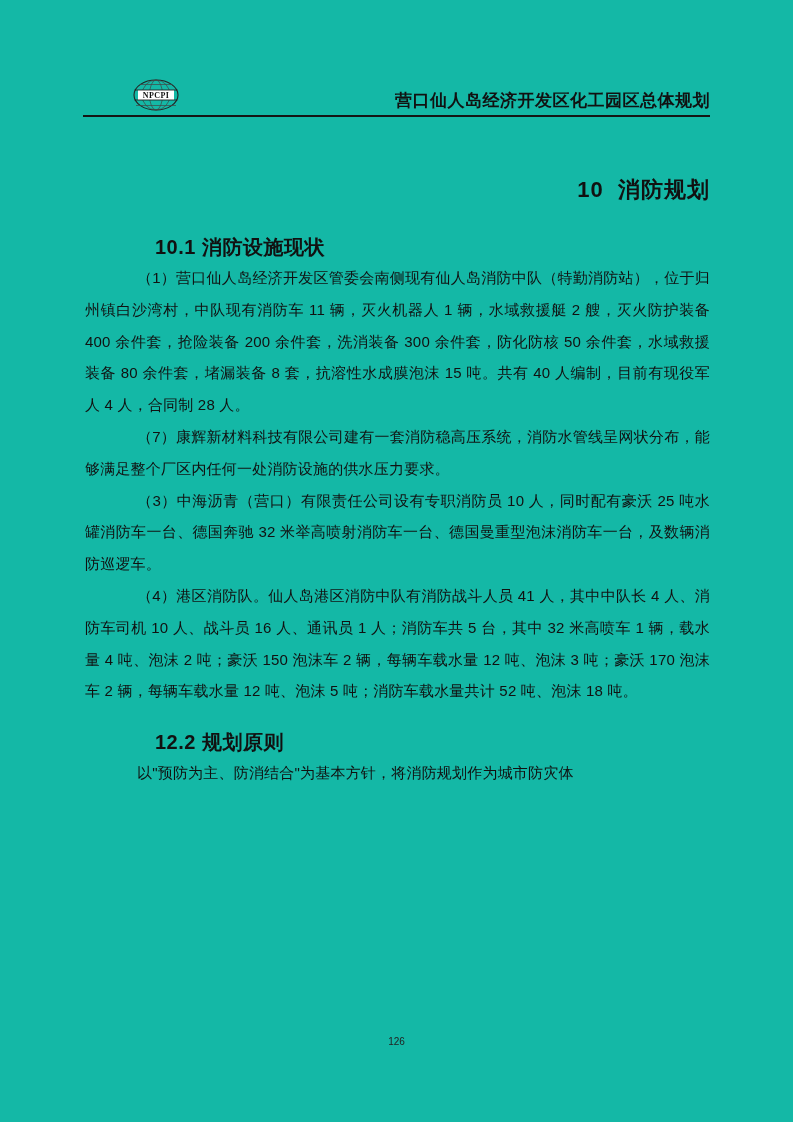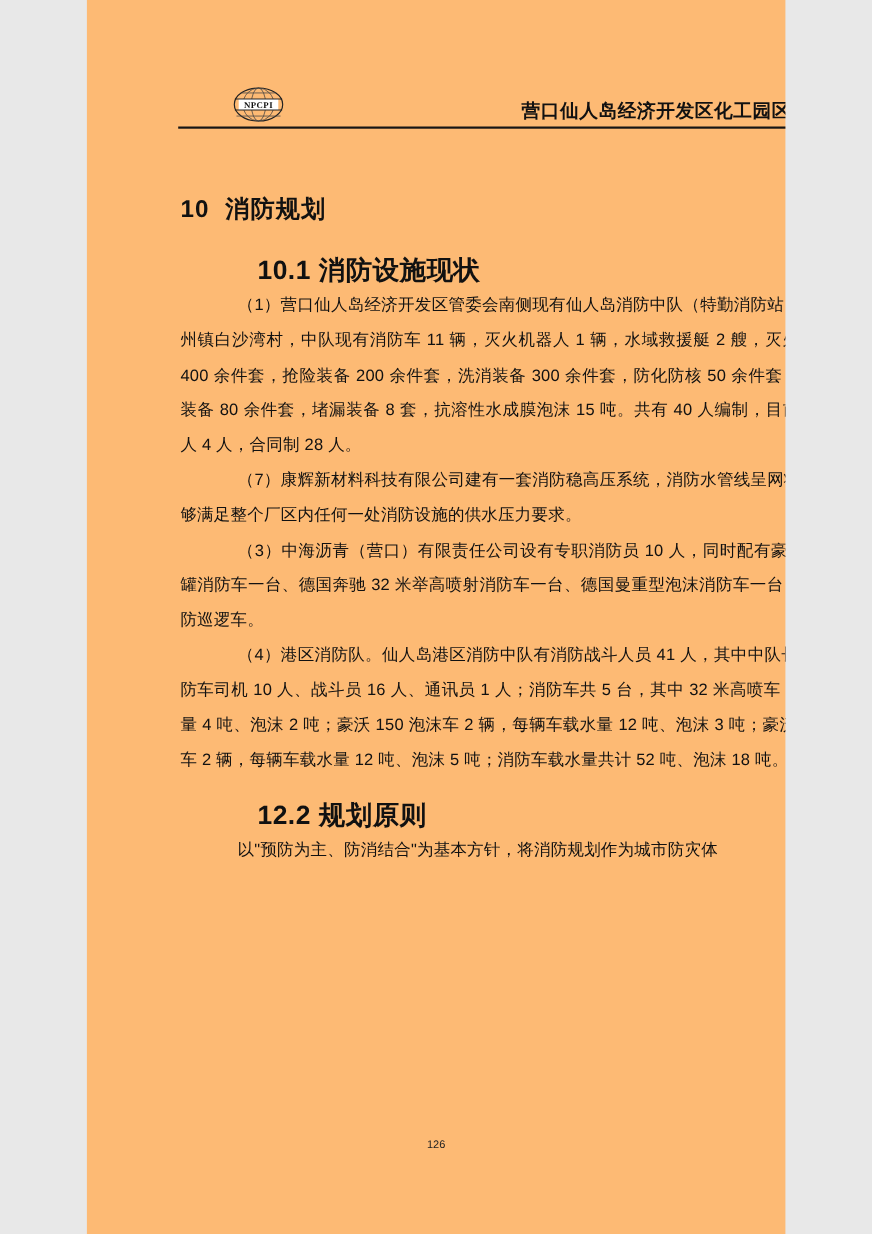--- a/index.html
+++ b/index.html
@@ -1,21 +1,21 @@
 <!DOCTYPE html>
 <html><head>
 <meta charset="utf-8">
 <style>
   html, body { margin: 0; padding: 0; background: #e8e8e8; }
   .page {
     position: relative;
-    width: 635px;
+    width: 793px;
     height: 1122px;
     margin: 0 auto;
-    background: #fdba74;
+    background: #14b8a6;
     font-family: "Liberation Sans", sans-serif;
     color: #111111;
     overflow: hidden;
   }
   
   .header {
     position: absolute;
     top: 75px;
     left: 83px;
     width: 627px;
@@ -43,30 +43,30 @@
   }
   
   .content {
     position: absolute;
     top: 0;
     left: 85px;
     width: 625px;
   }
   .doc-title {
     margin: 176px 0 0 0;
-    text-align: left;
+    text-align: right;
     font-size: 22px;
     font-weight: bold;
     line-height: 28px;
     white-space: pre;
     letter-spacing: 1px;
   }
   .section-heading {
     margin: 28px 0 0 70px;
-    font-size: 24px;
+    font-size: 20px;
     font-weight: bold;
     line-height: 30px;
     letter-spacing: 0.5px;
   }
   .section-heading.second {
     margin-top: 20px;
   }
   .body-para {
     margin: 0;
     font-size: 15px;

